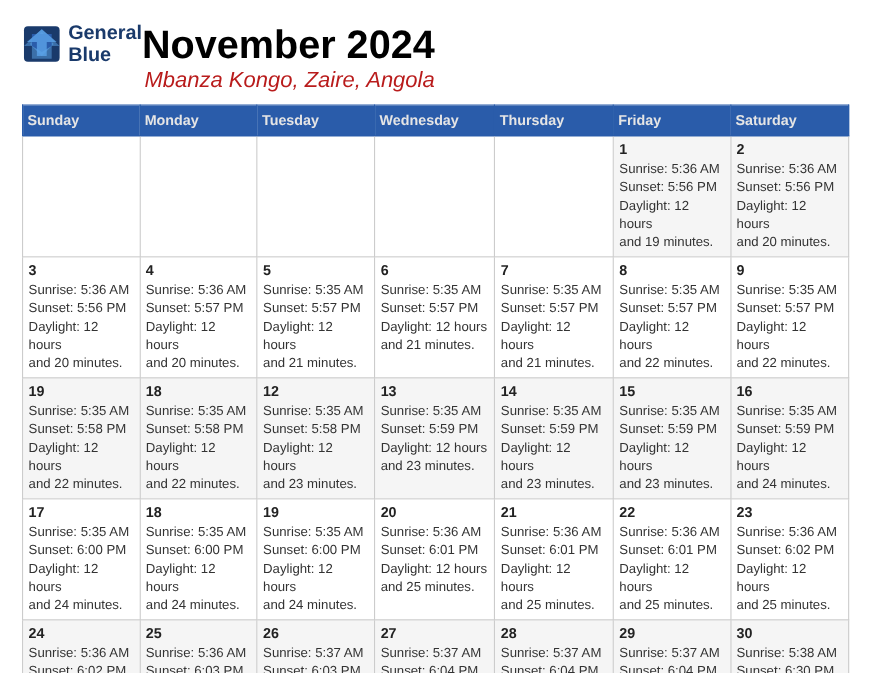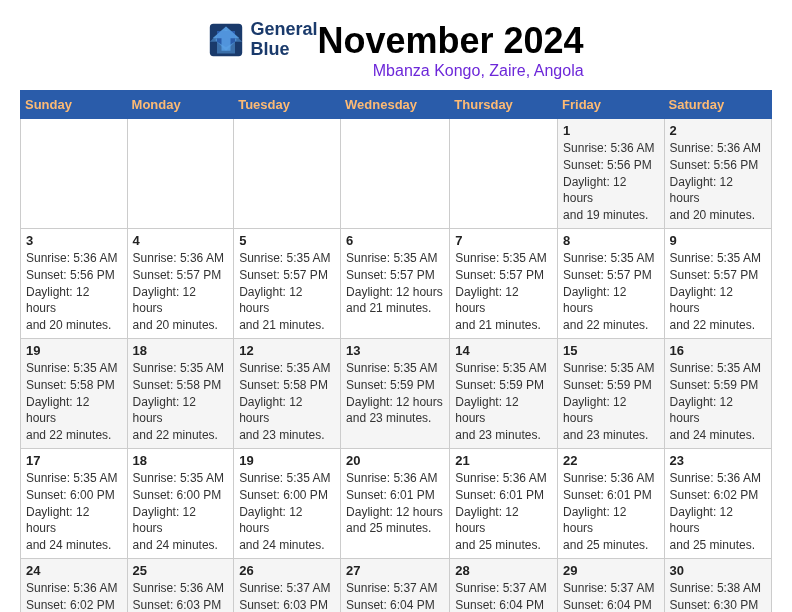--- a/index.html
+++ b/index.html
@@ -6,21 +6,21 @@
     body {
       font-family: Arial, sans-serif;
       background: #fff;
       width: 792px;
       min-height: 612px;
       padding: 20px;
     }
     .header-area {
       display: flex;
       align-items: flex-start;
-      justify-content: center;
+      justify-content: flex-start;
       margin-bottom: 10px;
     }
     .logo {
       display: flex;
       align-items: center;
       gap: 6px;
     }
     .logo-text {
       font-size: 18px;
       font-weight: bold;
@@ -33,31 +33,32 @@
     }
     .title-area {
       text-align: right;
     }
     .month-title {
       font-size: 36px;
       font-weight: bold;
       color: #000000;
     }
     .location-title {
-      font-size: 16px;
-      color: #6d28d9;
+      font-size: 20px;
+      color: #b91c1c;
+      font-style: italic;
     }
     .calendar-table {
       width: 100%;
       border-collapse: collapse;
       font-size: 11px;
     }
     .calendar-table thead tr th {
       background: #2a5caa;
-      color: #fdba74;
+      color: #e5e5e5;
       padding: 6px 4px;
       text-align: left;
       font-size: 13px;
       font-weight: bold;
       border: 1px solid #2a5caa;
     }
     .calendar-table tbody tr td {
       border: 1px solid #ccc;
       padding: 4px 5px;
       vertical-align: top;

